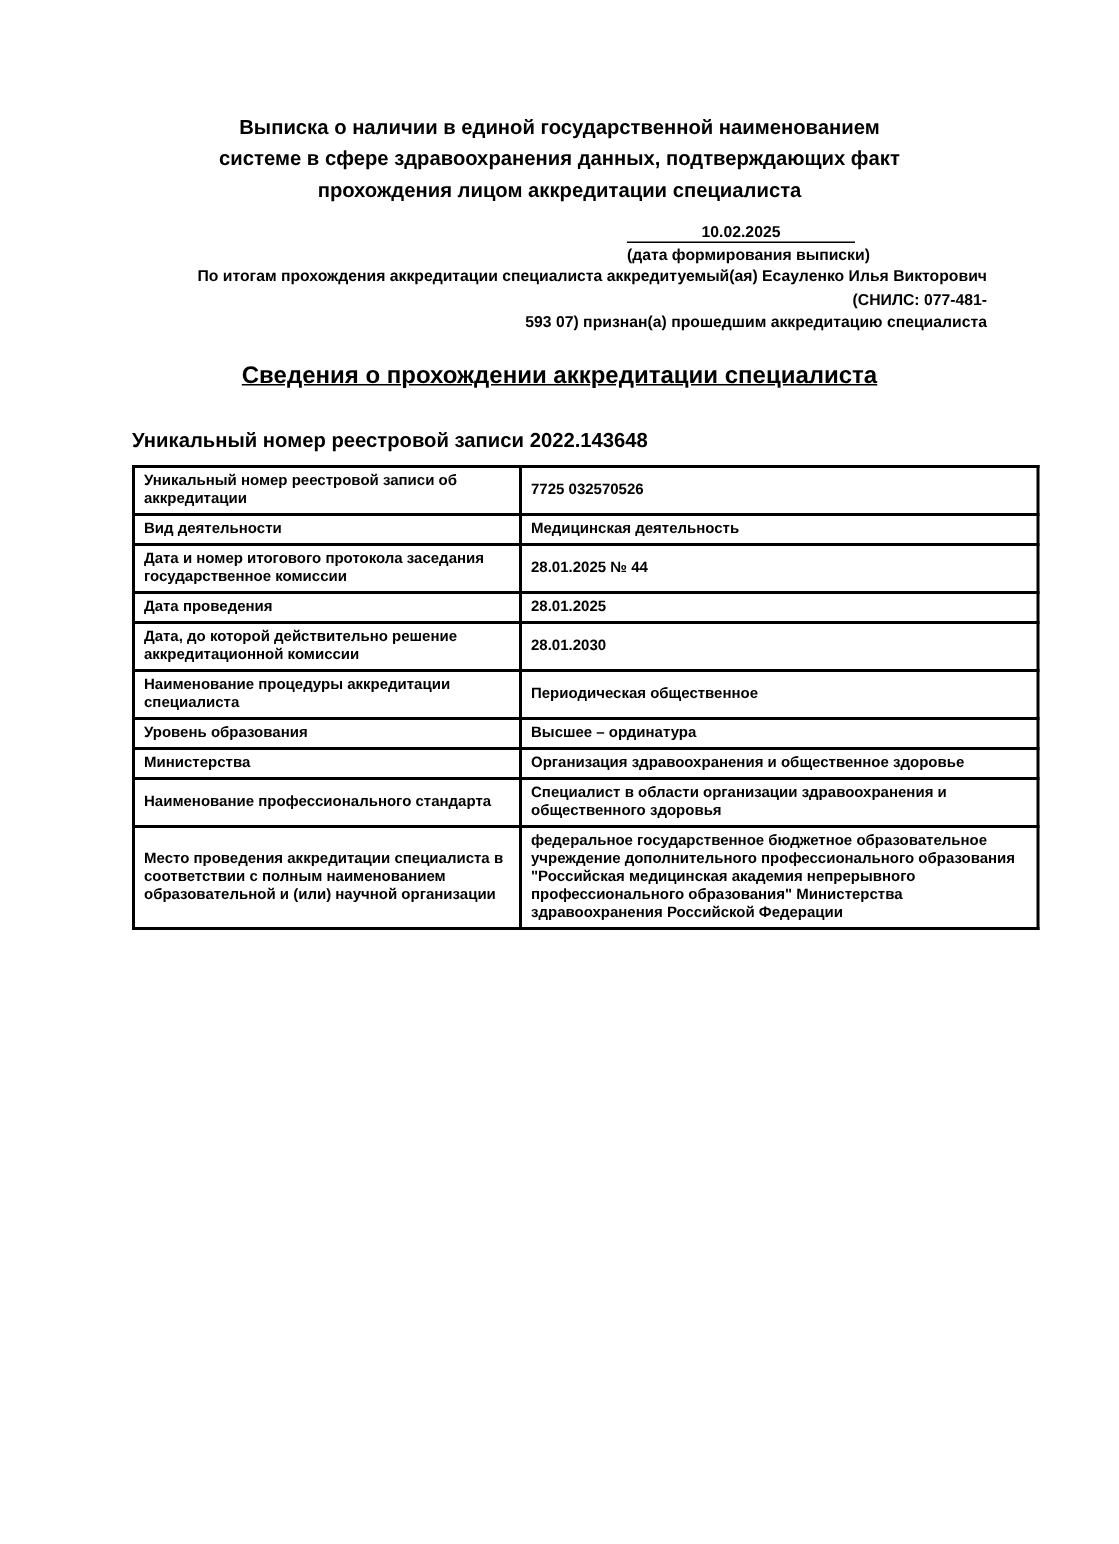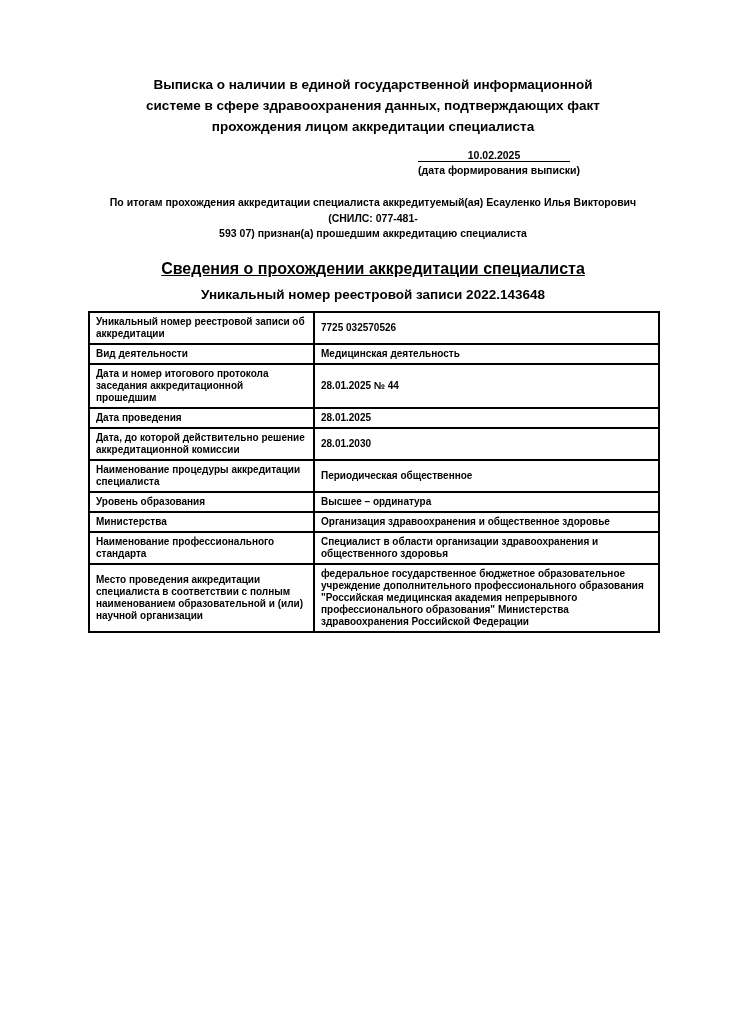--- a/index.html
+++ b/index.html
@@ -34,63 +34,63 @@
     border-bottom: 1.5px solid #000;
   }
   .date-caption {
     display: block;
     font-size: 10.5px;
     font-weight: bold;
     margin-top: 2px;
     white-space: nowrap;
   }
   .intro {
-    margin-top: 19px;
+    margin-top: 1px;
     font-size: 10.5px;
     font-weight: bold;
     line-height: 15.5px;
-    text-align: center;
+    text-align: right;
   }
   .section-heading {
     margin-top: 18px;
     font-size: 16px;
     font-weight: bold;
     text-align: center;
     text-decoration: underline;
   }
   .registry-heading {
-    margin-top: 9px;
+    margin-top: 26px;
     font-size: 13.5px;
     font-weight: bold;
-    text-align: center;
+    text-align: left;
   }
   table.acc-table {
     margin-top: 9px;
     width: 570px;
     border-collapse: collapse;
     table-layout: fixed;
   }
   table.acc-table td {
     border: 2px solid #000;
     font-size: 10px;
     font-weight: bold;
     line-height: 12px;
     vertical-align: middle;
     padding: 3px 8px 3px 6px;
   }
-  td.col-label { width: 225px; }
+  td.col-label { width: 258px; }
   td.col-value { width: 345px; }
 </style>
 </head>
 <body>
 
 <div class="page">
 
   <div class="doc-title">
-    <div>Выписка о наличии в единой государственной информационной</div>
+    <div>Выписка о наличии в единой государственной наименованием</div>
     <div>системе в сфере здравоохранения данных, подтверждающих факт</div>
     <div>прохождения лицом аккредитации специалиста</div>
   </div>
 
   <div class="date-block">
     <span class="date-value">10.02.2025</span>
     <span class="date-caption">(дата формирования выписки)</span>
   </div>
 
   <div class="intro">
@@ -106,21 +106,21 @@
     <tbody>
       <tr>
         <td class="col-label">Уникальный номер реестровой записи об аккредитации</td>
         <td class="col-value">7725 032570526</td>
       </tr>
       <tr>
         <td class="col-label">Вид деятельности</td>
         <td class="col-value">Медицинская деятельность</td>
       </tr>
       <tr>
-        <td class="col-label">Дата и номер итогового протокола заседания аккредитационной прошедшим</td>
+        <td class="col-label">Дата и номер итогового протокола заседания государственное комиссии</td>
         <td class="col-value">28.01.2025 № 44</td>
       </tr>
       <tr>
         <td class="col-label">Дата проведения</td>
         <td class="col-value">28.01.2025</td>
       </tr>
       <tr>
         <td class="col-label">Дата, до которой действительно решение аккредитационной комиссии</td>
         <td class="col-value">28.01.2030</td>
       </tr>

